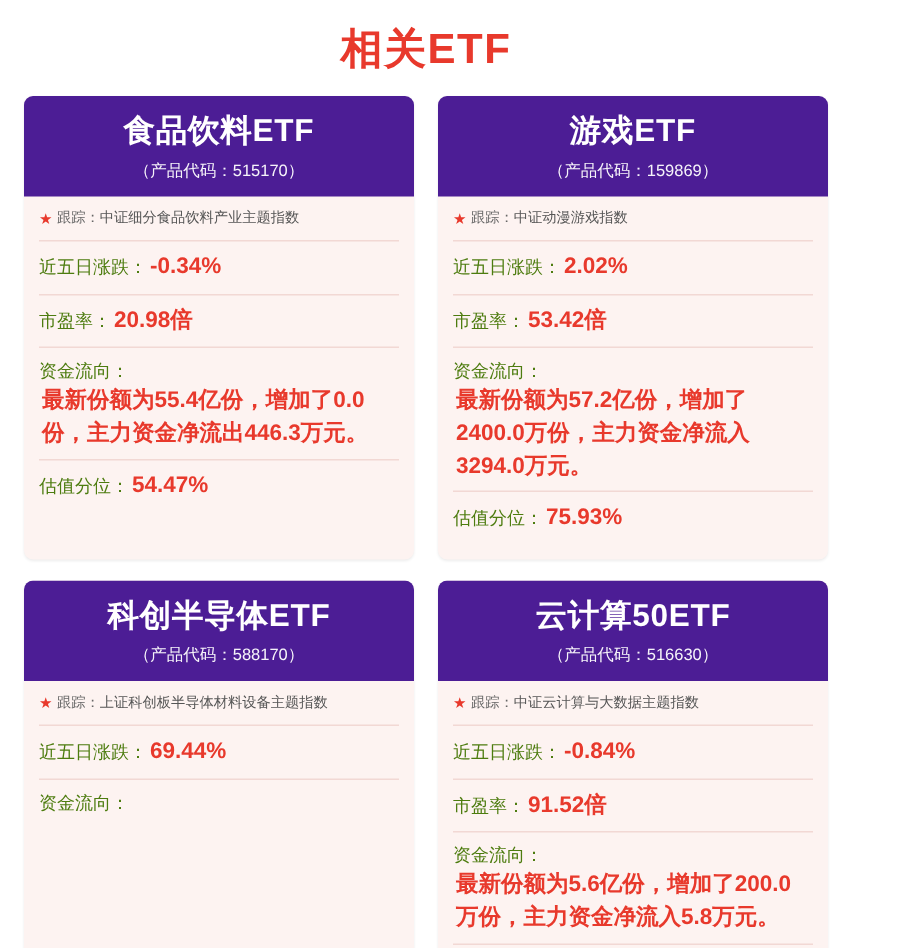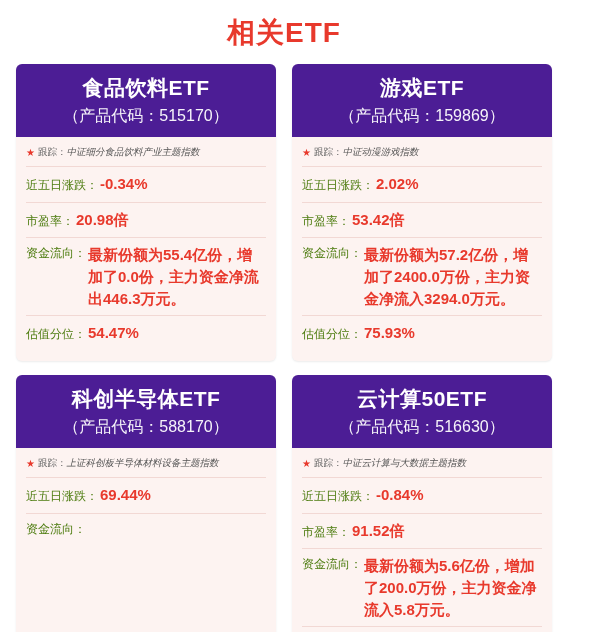--- a/index.html
+++ b/index.html
@@ -50,21 +50,21 @@
     text-align: center;
     padding: 12px 6px 10px 6px;
   }
   .card-name {
     font-size: 21px;
     font-weight: bold;
     line-height: 1.15;
     letter-spacing: 0.5px;
   }
   .card-code {
-    font-size: 16px;
+    font-size: 11px;
     margin-top: 6px;
     opacity: 0.95;
   }
   .card-body {
     padding: 9px 10px 10px 10px;
     flex: 1;
   }
   .track-row {
     display: flex;
     align-items: flex-start;
@@ -79,21 +79,20 @@
     font-size: 10px;
     margin-right: 3px;
     line-height: 1.3;
   }
   .track-label {
     color: #666;
     white-space: nowrap;
   }
   .track-value {
     color: #555;
-    font-style: italic;
   }
   .stat-row {
     display: flex;
     align-items: baseline;
     font-size: 12px;
     line-height: 1.5;
     padding: 6px 0 6px 0;
     border-bottom: 1px solid #f2d8d4;
   }
   .stat-row:last-child {
@@ -106,20 +105,21 @@
     font-size: 12px;
   }
   .stat-value {
     color: #e8392c;
     font-weight: bold;
     font-size: 15px;
     margin-left: 2px;
   }
   .stat-row.flow {
     align-items: flex-start;
+    flex-direction: column;
   }
   .stat-row.flow .stat-value {
     line-height: 1.45;
   }
 </style>
 </head>
 <body>
 
 <div class="page">
 

